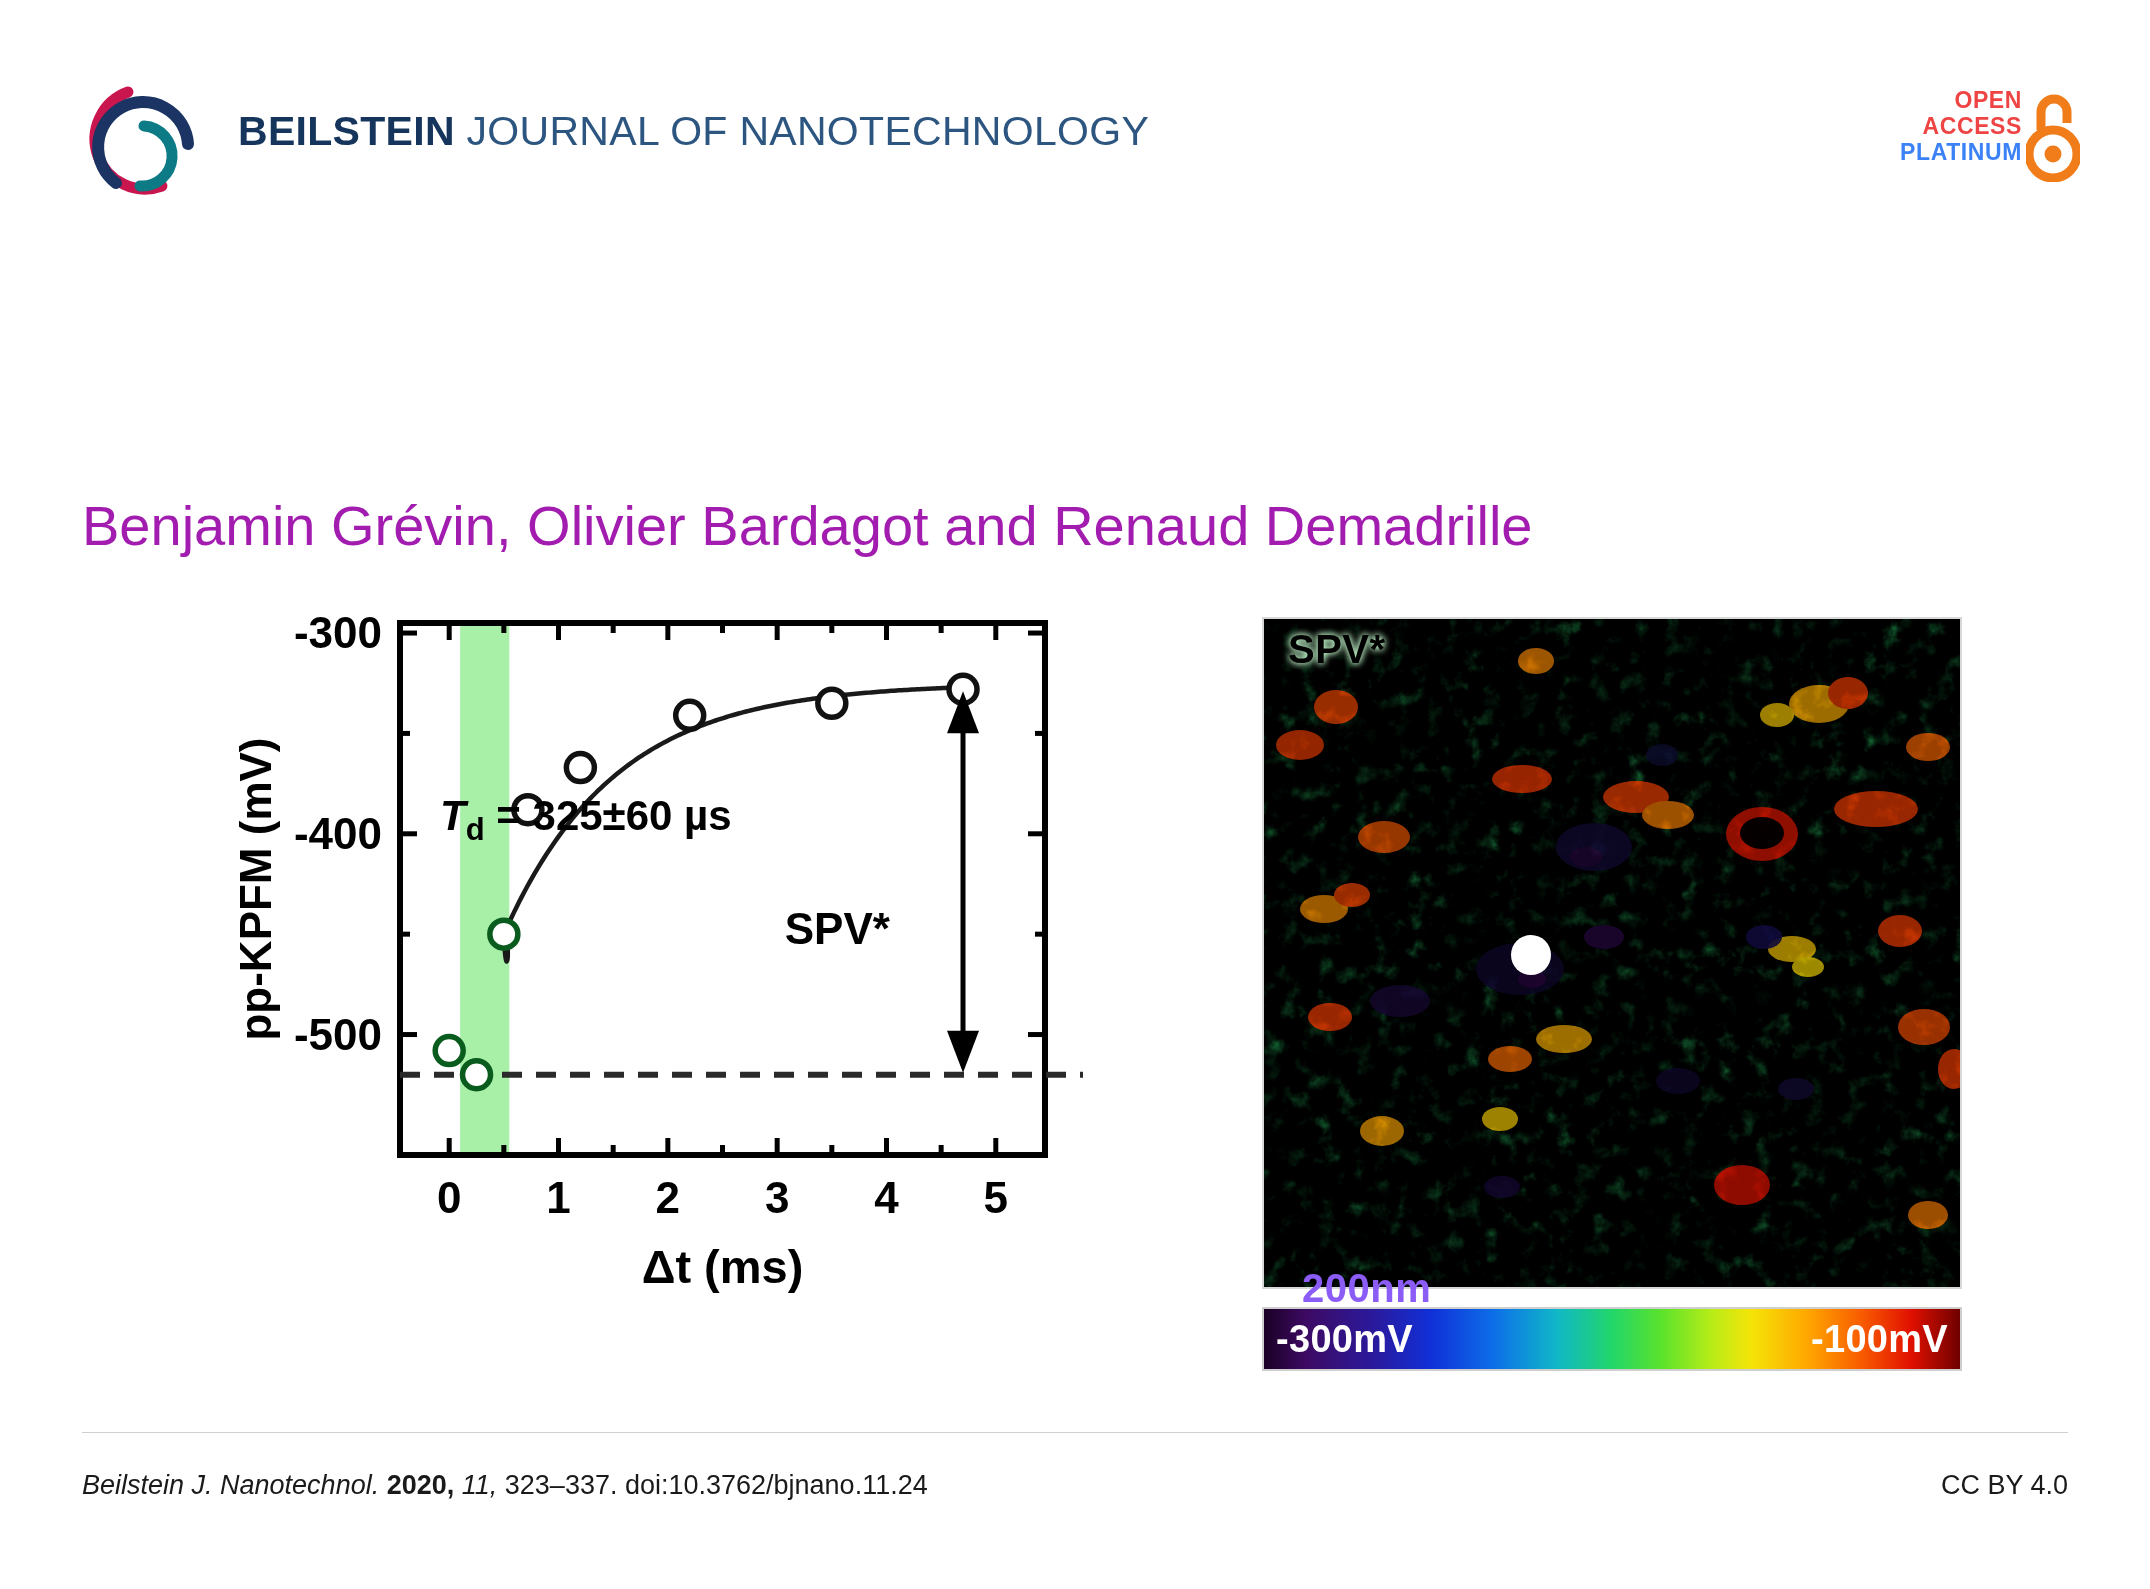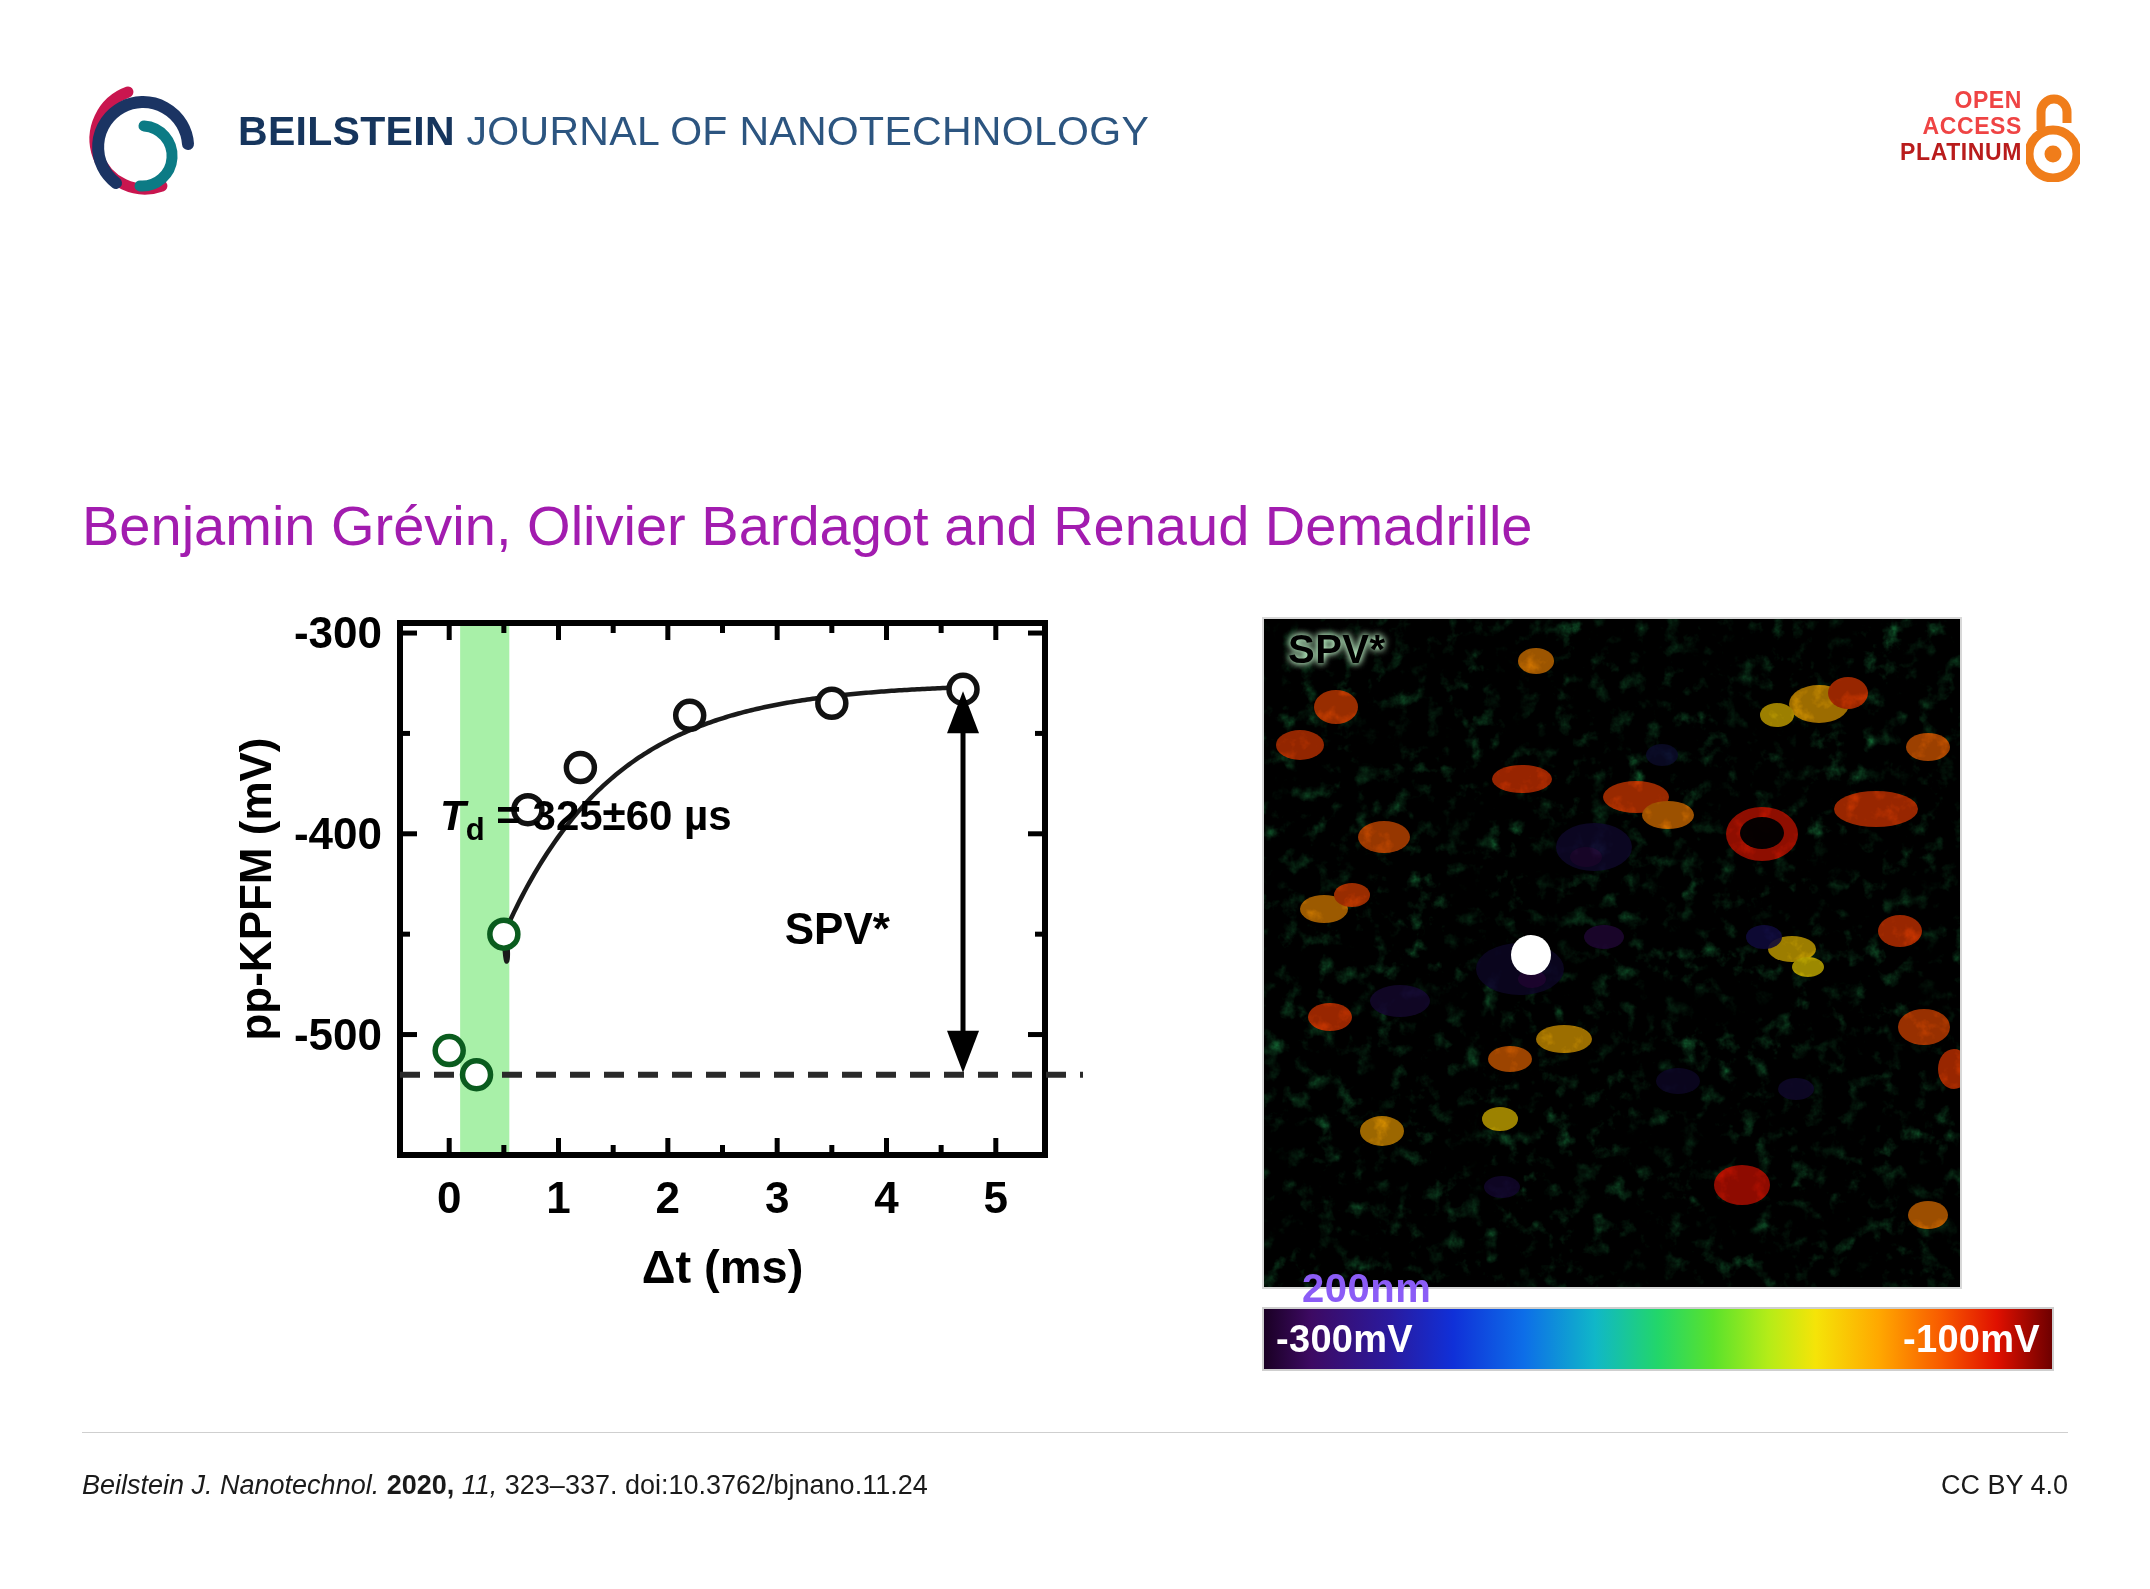--- a/index.html
+++ b/index.html
@@ -44,21 +44,21 @@
     position: absolute;
     right: 58px; top: 0;
     text-align: right;
     line-height: 1.12;
   }
   #oa-text .oa-l1, #oa-text .oa-l2 {
     font-size: 23px; font-weight: bold; color: #ef4444;
     letter-spacing: 0.6px;
   }
   #oa-text .oa-l3 {
-    font-size: 23px; font-weight: bold; color: #b91c1c;
+    font-size: 23px; font-weight: bold; color: #3b82f6;
     letter-spacing: 0.6px;
   }
   #oa-lock {
     position: absolute;
     right: 0; top: 2px;
     width: 54px; height: 92px;
   }
 
   
   #title-block {
@@ -138,21 +138,21 @@
   #spv-marker {
     position: absolute;
     left: 249px; top: 318px;
     width: 40px; height: 40px;
     border-radius: 50%;
     background: #ffffff;
   }
   #spv-colorbar {
     position: absolute;
     left: 0; top: 690px;
-    width: 792px; height: 64px;
+    width: 700px; height: 64px;
     border: 2px solid #cfcfcf;
     background: linear-gradient(to right,
       #1a0024 0%, #3d0a63 6%, #2a1a9e 16%, #1030d8 24%,
       #0d6ee8 33%, #10b7c8 42%, #22d66a 50%, #5ae22c 57%,
       #b4ec18 64%, #f5e408 70%, #ffa800 78%, #f85a00 86%,
       #e01000 93%, #6e0000 100%);
     overflow: hidden;
   }
   .cb-label {
     position: absolute;

